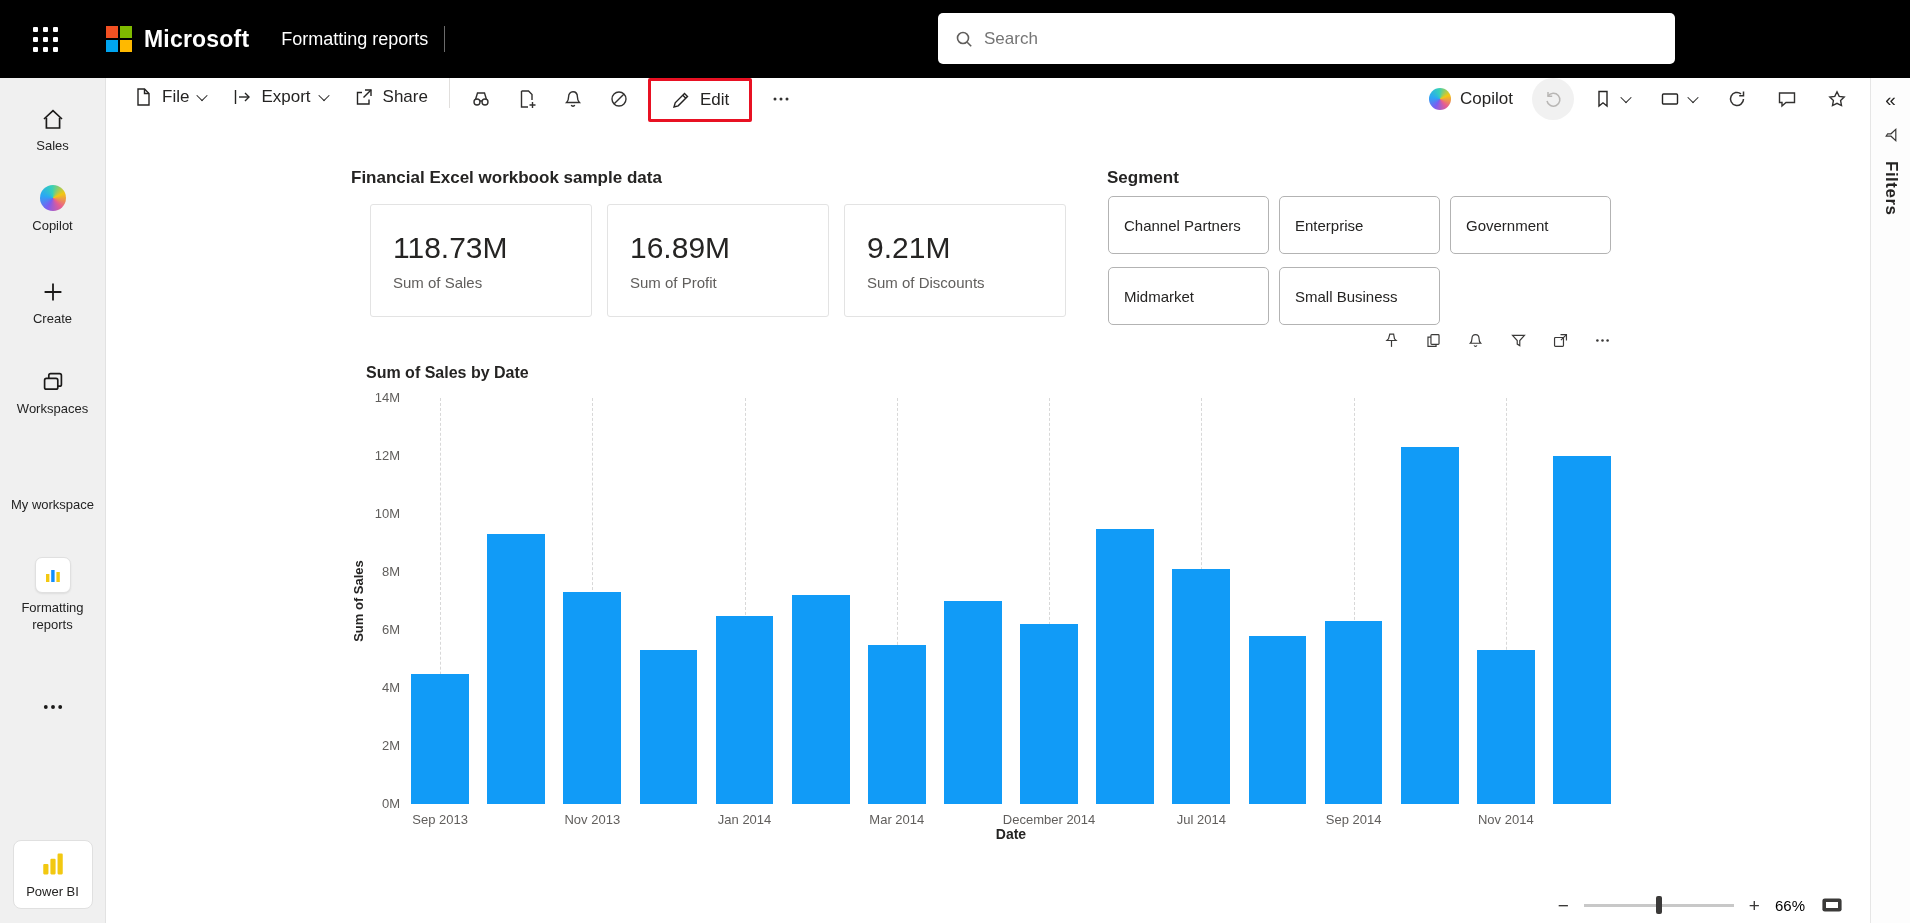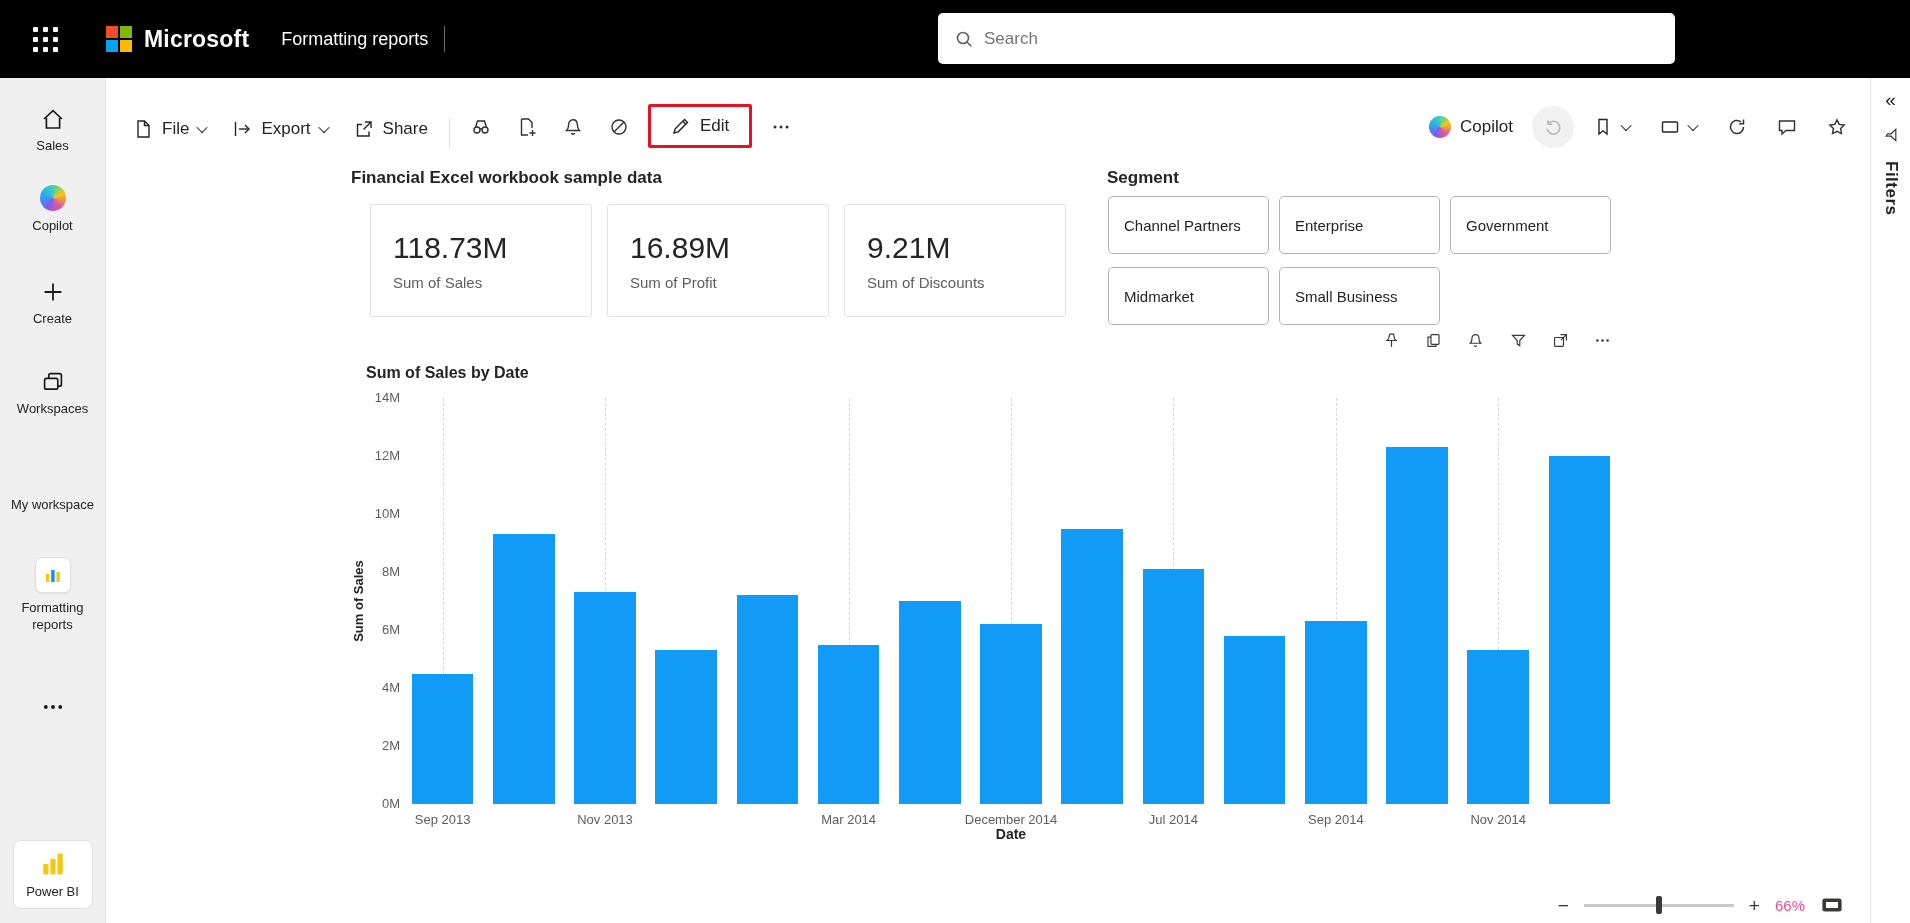--- a/index.html
+++ b/index.html
@@ -31,21 +31,21 @@
   .nav-item{display:flex;flex-direction:column;align-items:center;gap:7px;font-size:13px;color:#242424;text-align:center;cursor:pointer;width:92px;line-height:1.25;}
   .nav-item svg{display:block;}
   .copilot-orb{width:26px;height:26px;border-radius:50%;
     background:conic-gradient(from 210deg,#7b5cf0,#2aa7f5,#35d0ba,#f2c811,#e85c90,#7b5cf0);}
   .copilot-orb.small{width:22px;height:22px;}
   .sel-tile{width:36px;height:36px;background:#fff;border:1px solid #e0e0e0;border-radius:7px;display:flex;align-items:center;justify-content:center;box-shadow:0 1px 2px rgba(0,0,0,.08);}
   .pbi{position:absolute;bottom:14px;left:50%;transform:translateX(-50%);width:80px;background:#fff;border:1px solid #e0e0e0;border-radius:8px;padding:10px 4px 9px;display:flex;flex-direction:column;align-items:center;gap:7px;font-size:13px;cursor:pointer;}
 
   
   .main{flex:1;display:flex;flex-direction:column;min-width:0;background:#fff;}
-  .toolbar{flex:0 0 70px;display:flex;align-items:flex-end;padding:0 12px 0 16px;gap:4px;color:#323130;}
+  .toolbar{flex:0 0 70px;display:flex;align-items:flex-start;padding:0 12px 0 16px;gap:4px;color:#323130;}
   .tb-btn{display:flex;align-items:center;gap:9px;font-size:17px;color:#252423;background:none;border:none;padding:9px 11px;border-radius:4px;cursor:pointer;white-space:nowrap;}
   .tb-icon{width:42px;height:42px;display:flex;align-items:center;justify-content:center;background:none;border:none;border-radius:4px;cursor:pointer;color:#323130;}
   .tb-sep{width:1px;height:30px;background:#e1dfdd;margin:0 6px;}
   .chev{display:inline-block;width:8px;height:8px;border-right:1.8px solid currentColor;border-bottom:1.8px solid currentColor;transform:rotate(45deg) translate(-1px,-1px);}
   .edit-callout{display:inline-flex;border:3px solid #e81123;border-radius:2px;padding:7px 16px;margin:0 4px;}
   .tb-right{margin-left:auto;display:flex;align-items:center;gap:8px;}
   .circle-btn{background:#f1f1f1;border-radius:50%;color:#b8b6b4;}
 
   
   .canvas{flex:1;position:relative;background:#fff;min-height:0;}
@@ -70,21 +70,21 @@
   .bar{width:76%;position:relative;z-index:1;}
   .gridline{position:absolute;left:50%;top:0;bottom:0;border-left:1px dashed #d8d8d8;}
   .xlabel{position:absolute;top:100%;margin-top:8px;left:50%;transform:translateX(-50%);font-size:13px;color:#605e5c;white-space:nowrap;}
   .chart-xtitle{position:absolute;left:52px;top:468px;width:1218px;text-align:center;font-size:14px;font-weight:700;color:#252423;}
 
   
   .statusbar{flex:0 0 36px;display:flex;align-items:center;justify-content:flex-end;gap:15px;padding-right:26px;background:#fff;}
   .zoom-glyph{font-size:19px;color:#3b3a39;cursor:pointer;line-height:1;}
   .zoom-track{width:150px;height:3px;background:#c8c8c8;position:relative;cursor:pointer;}
   .zoom-handle{position:absolute;left:50%;top:50%;transform:translate(-50%,-50%);width:6px;height:18px;background:#3b3a39;border-radius:2px;}
-  .zoom-level{font-size:15px;color:#ec4899;}
+  .zoom-level{font-size:15px;color:#000000;}
 
   
   .rail{flex:0 0 40px;background:#fdfdfd;border-left:1px solid #e6e6e6;display:flex;flex-direction:column;align-items:center;padding-top:12px;gap:18px;}
   .rail-collapse{font-size:19px;color:#252423;background:none;border:none;cursor:pointer;line-height:1;}
   .rail-title{writing-mode:vertical-rl;font-size:17px;font-weight:700;color:#252423;letter-spacing:.5px;}
   svg{flex:none;}
 </style>
 </head>
 <body>
 
@@ -389,20 +389,25 @@
               <div class="bar-slot">
                 <i class="gridline"></i>
                 <div class="bar" style="height: 52.1429%; background: rgb(17, 155, 247);"></div>
                 <div class="xlabel">Nov 2013</div>
               </div>
               <div class="bar-slot">
                 <div class="bar" style="height: 37.8571%; background: rgb(17, 155, 247);"></div>
                 <div class="xlabel"></div>
               </div>
               <div class="bar-slot">
+                <i class="gridline"></i>
+                <div class="bar" style="height: 46.4286%; background: rgb(17, 155, 247);"></div>
+                <div class="xlabel">Jan 2014</div>
+              </div>
+              <div class="bar-slot">
                 <div class="bar" style="height: 51.4286%; background: rgb(17, 155, 247);"></div>
                 <div class="xlabel"></div>
               </div>
               <div class="bar-slot">
                 <i class="gridline"></i>
                 <div class="bar" style="height: 39.2857%; background: rgb(17, 155, 247);"></div>
                 <div class="xlabel">Mar 2014</div>
               </div>
               <div class="bar-slot">
                 <div class="bar" style="height: 50%; background: rgb(17, 155, 247);"></div>

